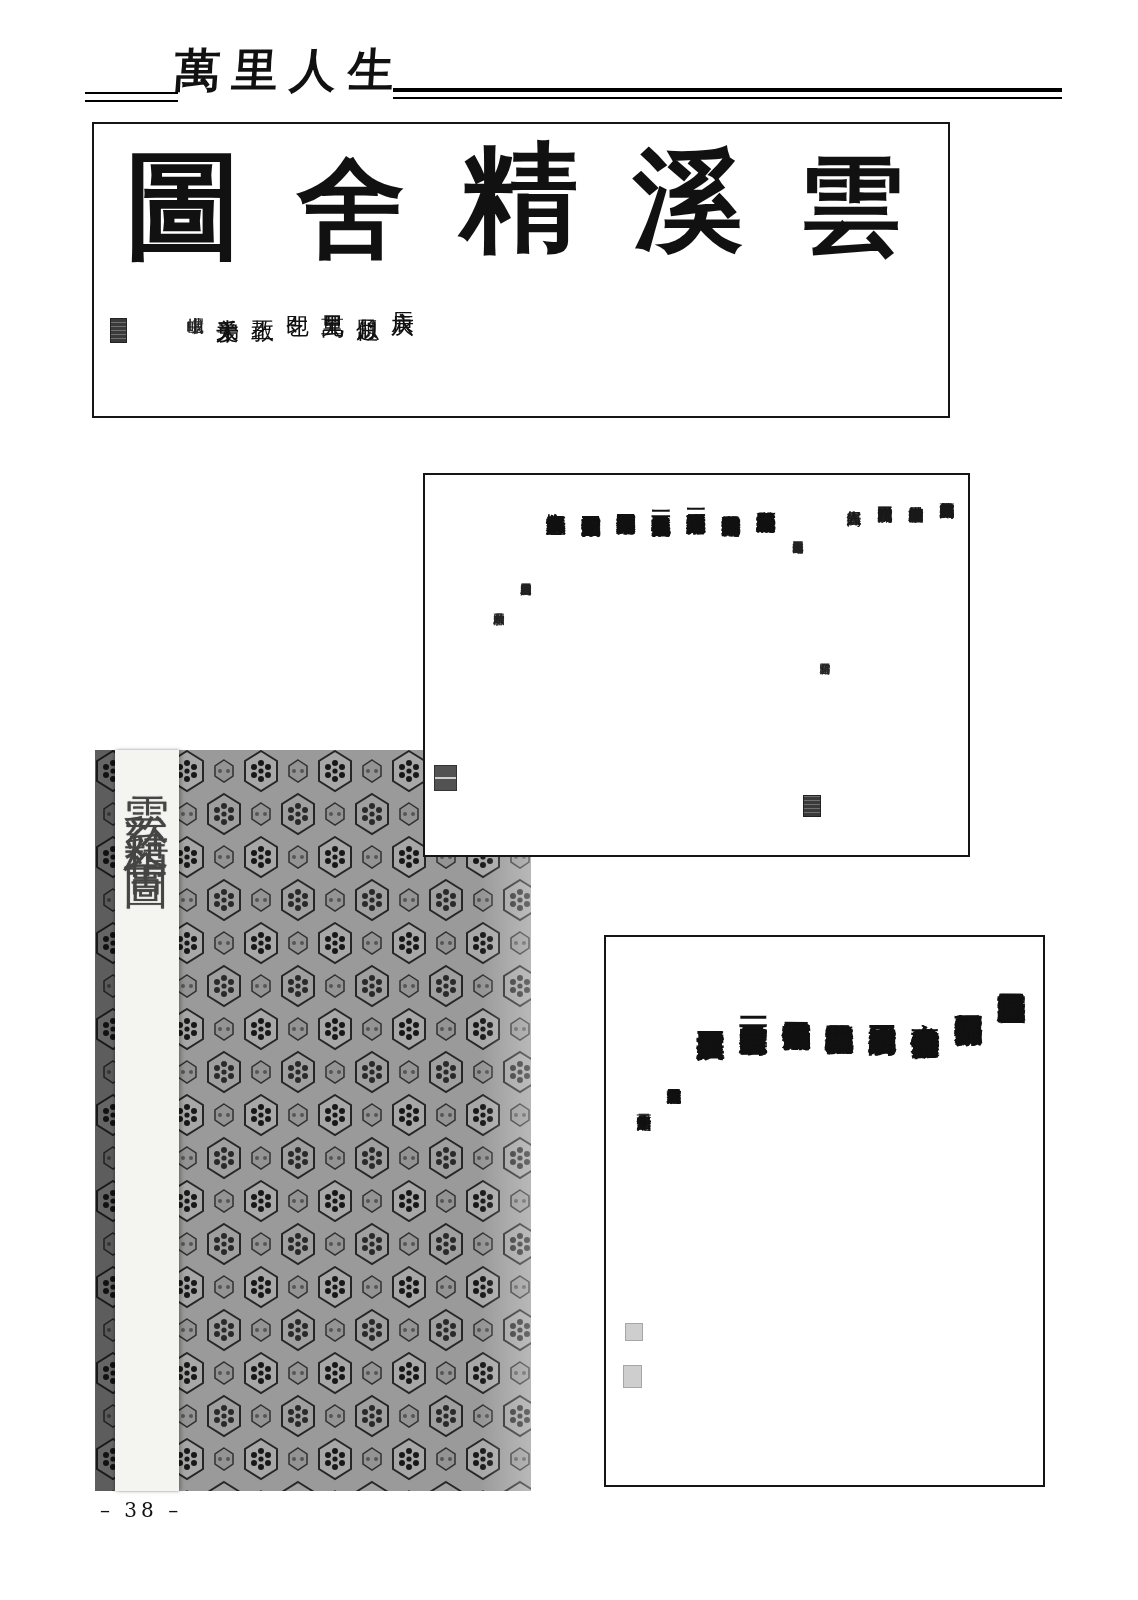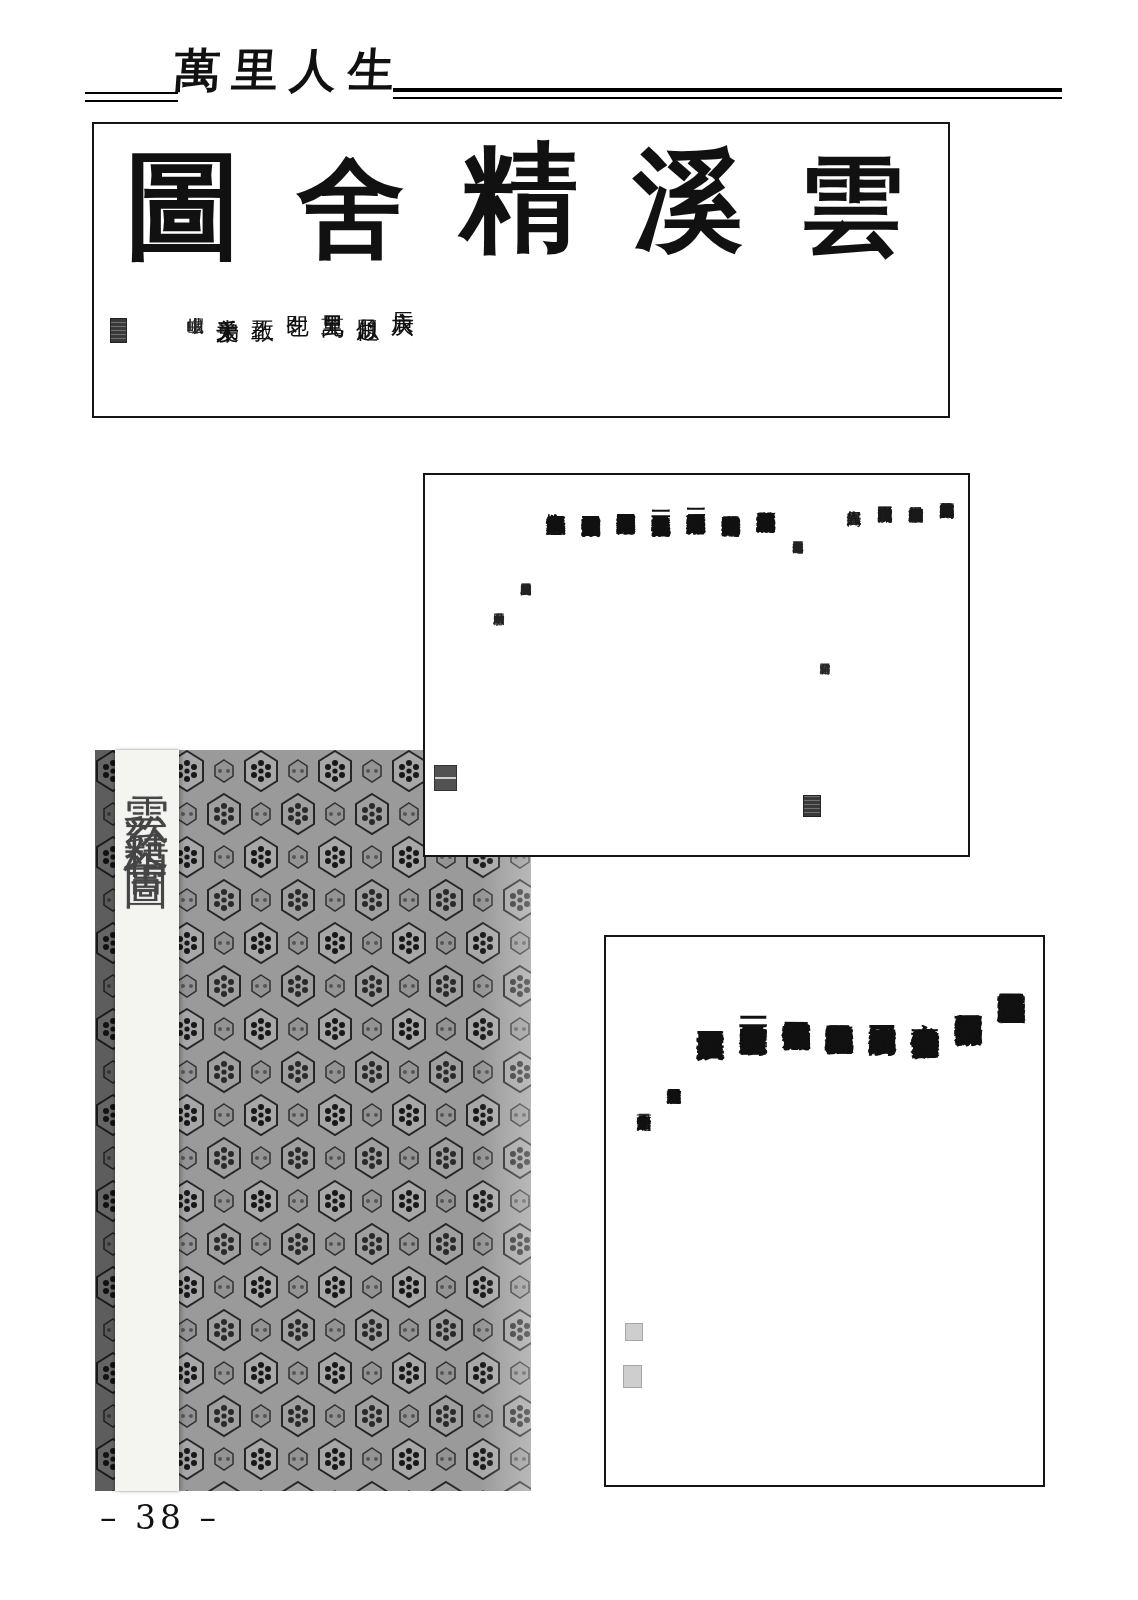--- a/index.html
+++ b/index.html
@@ -57,21 +57,21 @@
   .spine-shade{position:absolute;left:0;top:0;width:20px;height:100%;background:rgba(10,10,10,.42);}
   .cover-strip{position:absolute;left:20px;top:0;width:64px;height:100%;background:#f4f4f1;
                box-shadow:2px 0 4px rgba(0,0,0,.28), -1px 0 2px rgba(0,0,0,.25);}
   .cover-label{position:absolute;left:9px;top:10px;writing-mode:vertical-rl;text-orientation:upright;
                font-size:46px;line-height:1;letter-spacing:18px;color:#454545;
                text-shadow:0 0 1px #6a6a6a;}
   .cover-light{position:absolute;right:0;top:0;width:52px;height:100%;
                background:linear-gradient(90deg,rgba(255,255,255,0),rgba(255,255,255,.30));}
 
   
-  .page-num{position:absolute;left:100px;top:1498px;font-size:33px;letter-spacing:4px;}
+  .page-num{position:absolute;left:100px;top:1498px;font-size:20px;letter-spacing:4px;}
 </style>
 </head>
 <body>
 
 <div id="page">
 
   <div class="hdr-title">萬里人生</div>
   <div class="rule rule-left"></div>
   <div class="rule rule-right"></div>
 

